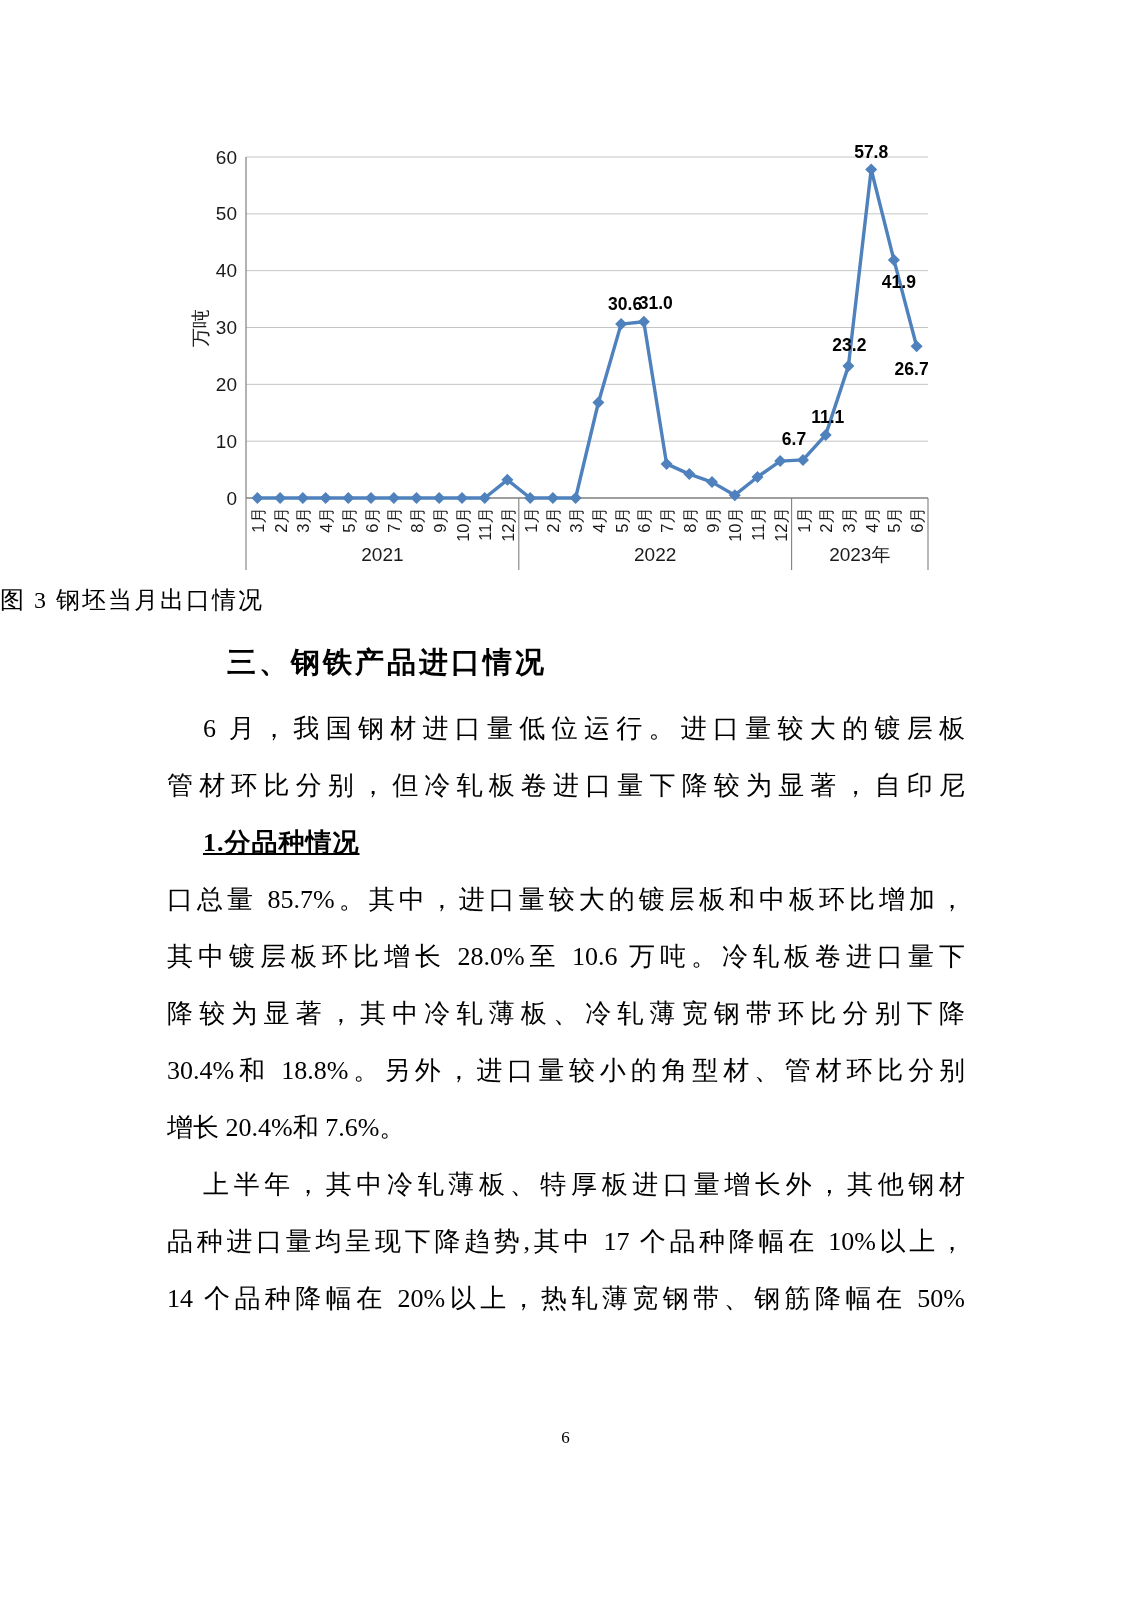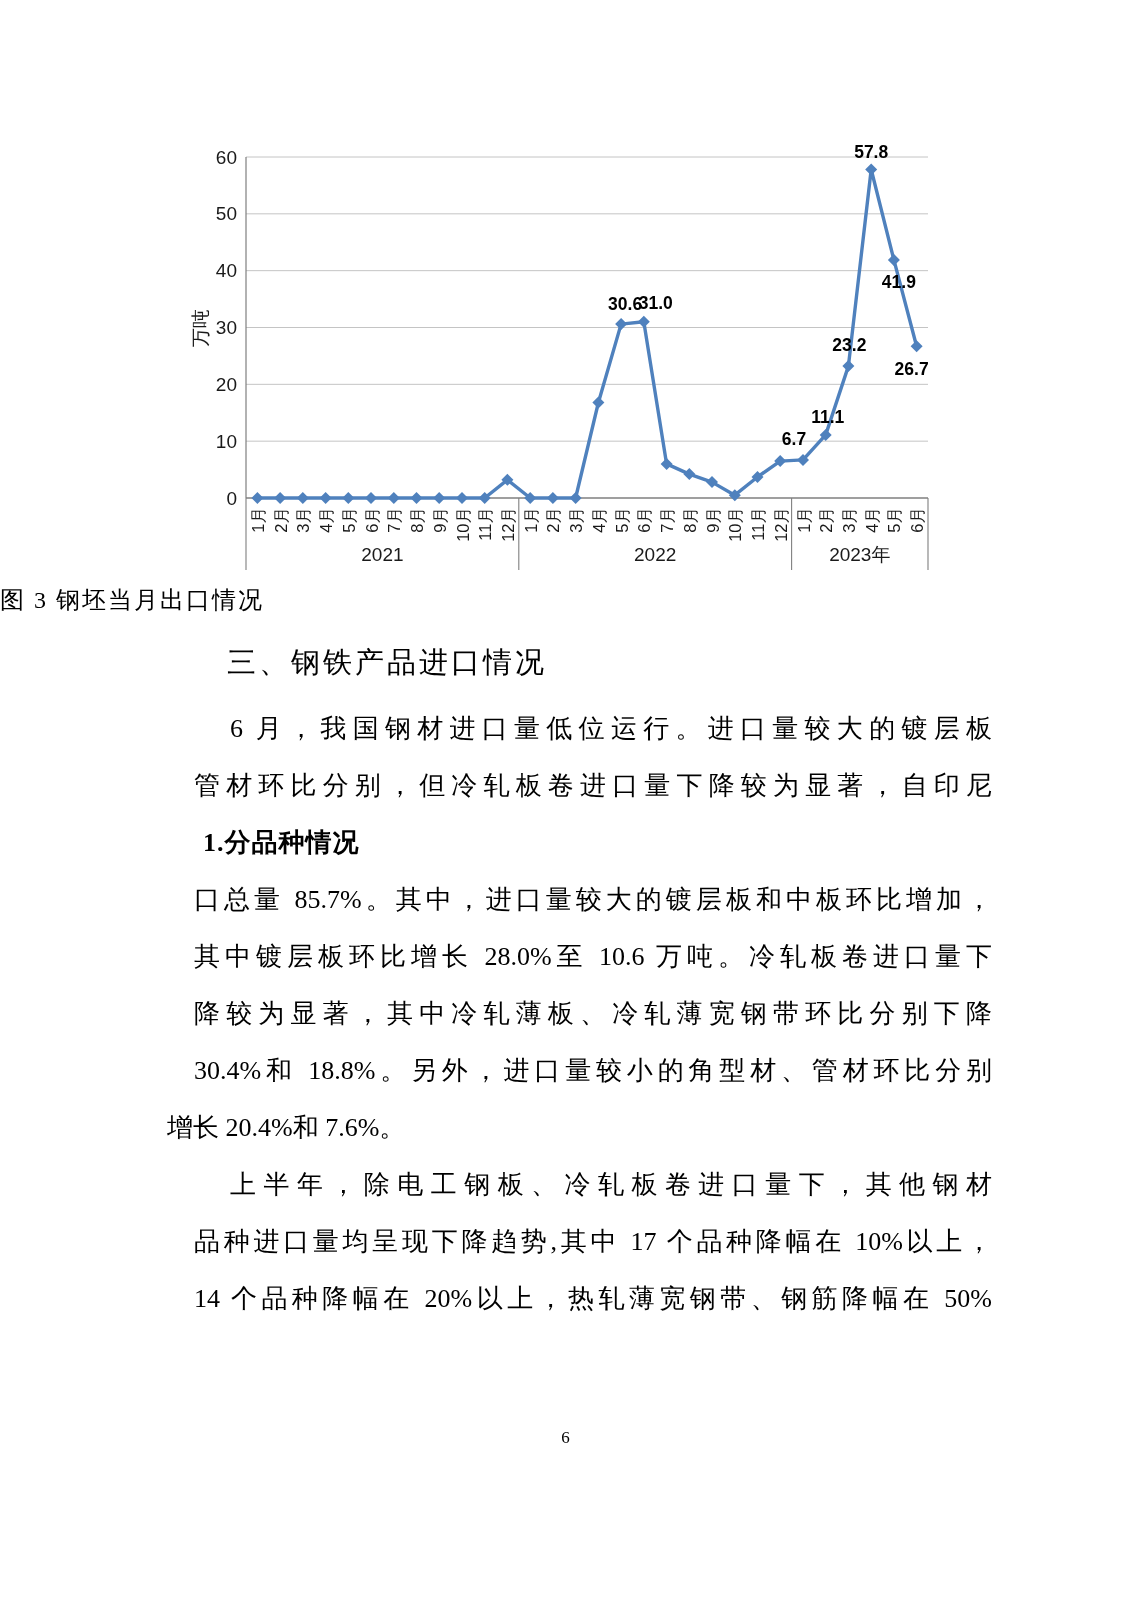--- a/index.html
+++ b/index.html
@@ -19,32 +19,32 @@
     font-family:"Liberation Sans", sans-serif;}
   .figure-caption{
     position:absolute;top:584px;left:0;width:100%;
     text-align:left;font-size:24px;line-height:32px;
     letter-spacing:2px;
   }
   .section-heading{
     position:absolute;top:644px;left:167px;width:798px;
     box-sizing:border-box;padding-left:60px;
     font-family:"Liberation Sans", sans-serif;
-    font-weight:normal;font-size:29px;line-height:36px;letter-spacing:3px;
+    font-weight:bold;font-size:29px;line-height:36px;letter-spacing:3px;
   }
   .doc-body{
     position:absolute;top:700px;left:167px;width:798px;
   }
   .line{
     box-sizing:border-box;width:100%;
     height:57px;line-height:57px;font-size:26px;
   }
-  .line.justify{text-align:justify;text-align-last:justify;margin-left:27px;}
+  .line.justify{text-align:justify;text-align-last:justify;}
   .line.indent{padding-left:36px;}
-  .line.subhead{font-weight:bold;letter-spacing:1px;}
+  .line.subhead{font-weight:bold;letter-spacing:1px;text-decoration:underline;}
   .page-number{
     position:absolute;top:1428px;left:0;width:100%;
     text-align:center;font-size:17px;
   }
 </style>
 </head>
 <body>
 
 <div class="page">
 
@@ -151,20 +151,20 @@
 
   <div class="doc-body">
       <div class="line indent justify">6 月，我国钢材进口量低位运行。进口量较大的镀层板</div>
       <div class="line justify">管材环比分别，但冷轧板卷进口量下降较为显著，自印尼</div>
       <div class="line subhead indent">1.分品种情况</div>
       <div class="line justify">口总量 85.7%。其中，进口量较大的镀层板和中板环比增加，</div>
       <div class="line justify">其中镀层板环比增长 28.0%至 10.6 万吨。冷轧板卷进口量下</div>
       <div class="line justify">降较为显著，其中冷轧薄板、冷轧薄宽钢带环比分别下降</div>
       <div class="line justify">30.4%和 18.8%。另外，进口量较小的角型材、管材环比分别</div>
       <div class="line">增长 20.4%和 7.6%。</div>
-      <div class="line indent justify">上半年，除电工钢板、冷轧板卷进口量下，其他钢材</div>
+      <div class="line indent justify">上半年，其中冷轧薄板、特厚板进口量增长外，其他钢材</div>
       <div class="line justify">品种进口量均呈现下降趋势,其中 17 个品种降幅在 10%以上，</div>
       <div class="line justify">14 个品种降幅在 20%以上，热轧薄宽钢带、钢筋降幅在 50%</div>
     </div>
 
   <div class="page-number">6</div>
 
 </div>
 
 </body></html>

